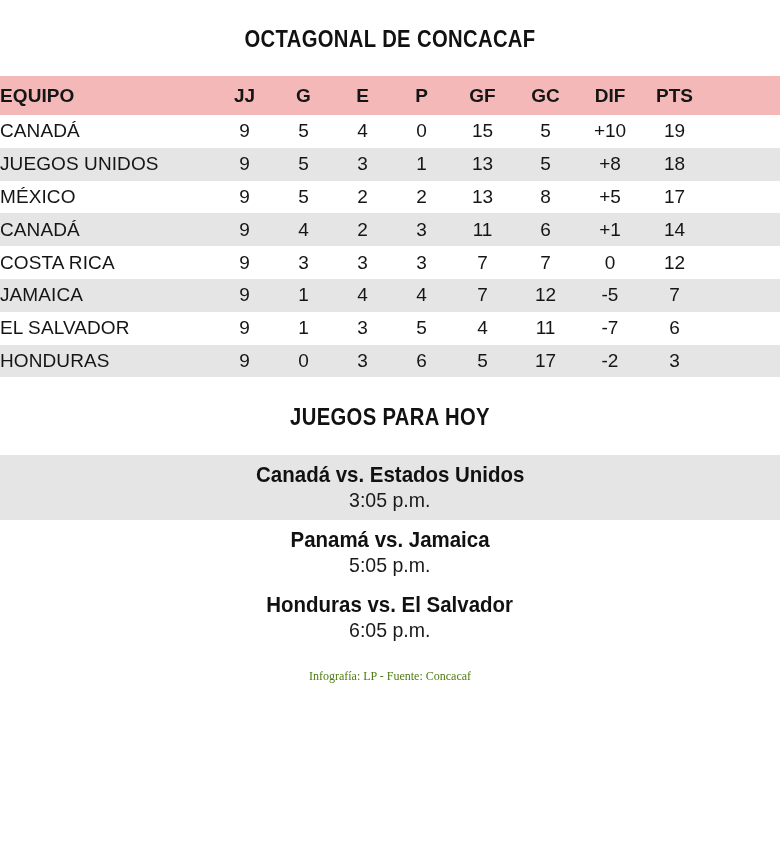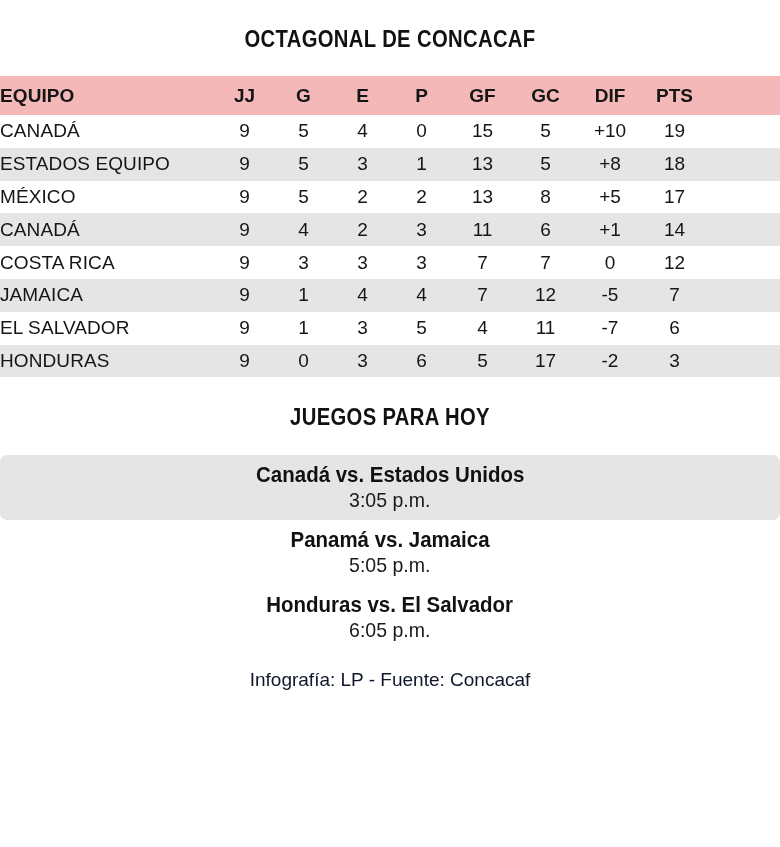--- a/index.html
+++ b/index.html
@@ -101,21 +101,21 @@
     margin-top: 24px;
   }
   .fixture {
     width: 100%;
     height: 65px;
     display: flex;
     flex-direction: column;
     align-items: center;
     justify-content: center;
   }
-  .fixture.shade  { background: #e5e5e5; border-radius: 7px; }
+  .fixture.shade  { background: #e5e5e5; }
   .fixture.plain  { background: #ffffff; }
 
   .fixture-match {
     font-family: "Liberation Sans Narrow", "Liberation Sans", sans-serif;
     font-size: 22px;
     font-weight: bold;
     color: #111111;
     line-height: 1.12;
     transform: scaleX(0.93);
     white-space: nowrap;
@@ -127,23 +127,23 @@
     color: #1a1a1a;
     line-height: 1.15;
     transform: scaleX(0.93);
     white-space: nowrap;
   }
 
   
   .footer {
     margin-top: 19px;
     text-align: center;
-    font-family: Liberation Sans, sans-serif;
-    font-size: 19px;
-    color: #0f172a;
+    font-family: Liberation Serif, serif;
+    font-size: 12px;
+    color: #4d7c0f;
     white-space: nowrap;
   }
 </style>
 </head>
 <body>
 
 <div class="infographic">
 
 
   <div class="section-title title-standings">OCTAGONAL DE CONCACAF</div>
@@ -182,21 +182,21 @@
           <td class="cell-num">5</td>
           <td class="cell-num">4</td>
           <td class="cell-num">0</td>
           <td class="cell-num">15</td>
           <td class="cell-num">5</td>
           <td class="cell-num">+10</td>
           <td class="cell-num">19</td>
           <td></td>
         </tr>
         <tr>
-          <td class="cell-team">ESTADOS EQUIPO</td>
+          <td class="cell-team">JUEGOS UNIDOS</td>
           <td class="cell-num">9</td>
           <td class="cell-num">5</td>
           <td class="cell-num">3</td>
           <td class="cell-num">1</td>
           <td class="cell-num">13</td>
           <td class="cell-num">5</td>
           <td class="cell-num">+8</td>
           <td class="cell-num">18</td>
           <td></td>
         </tr>

